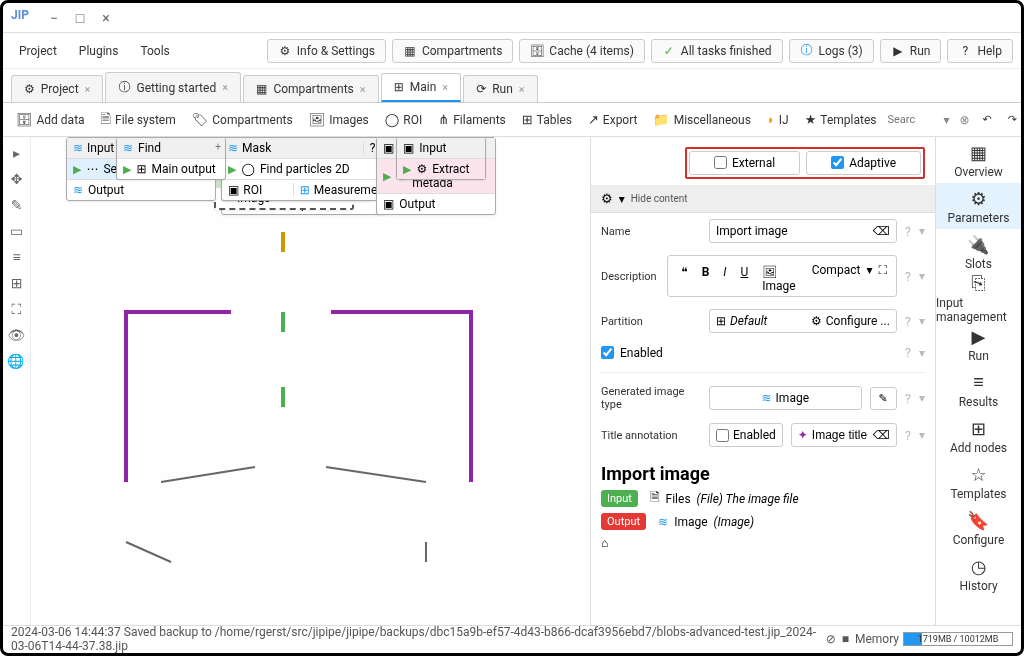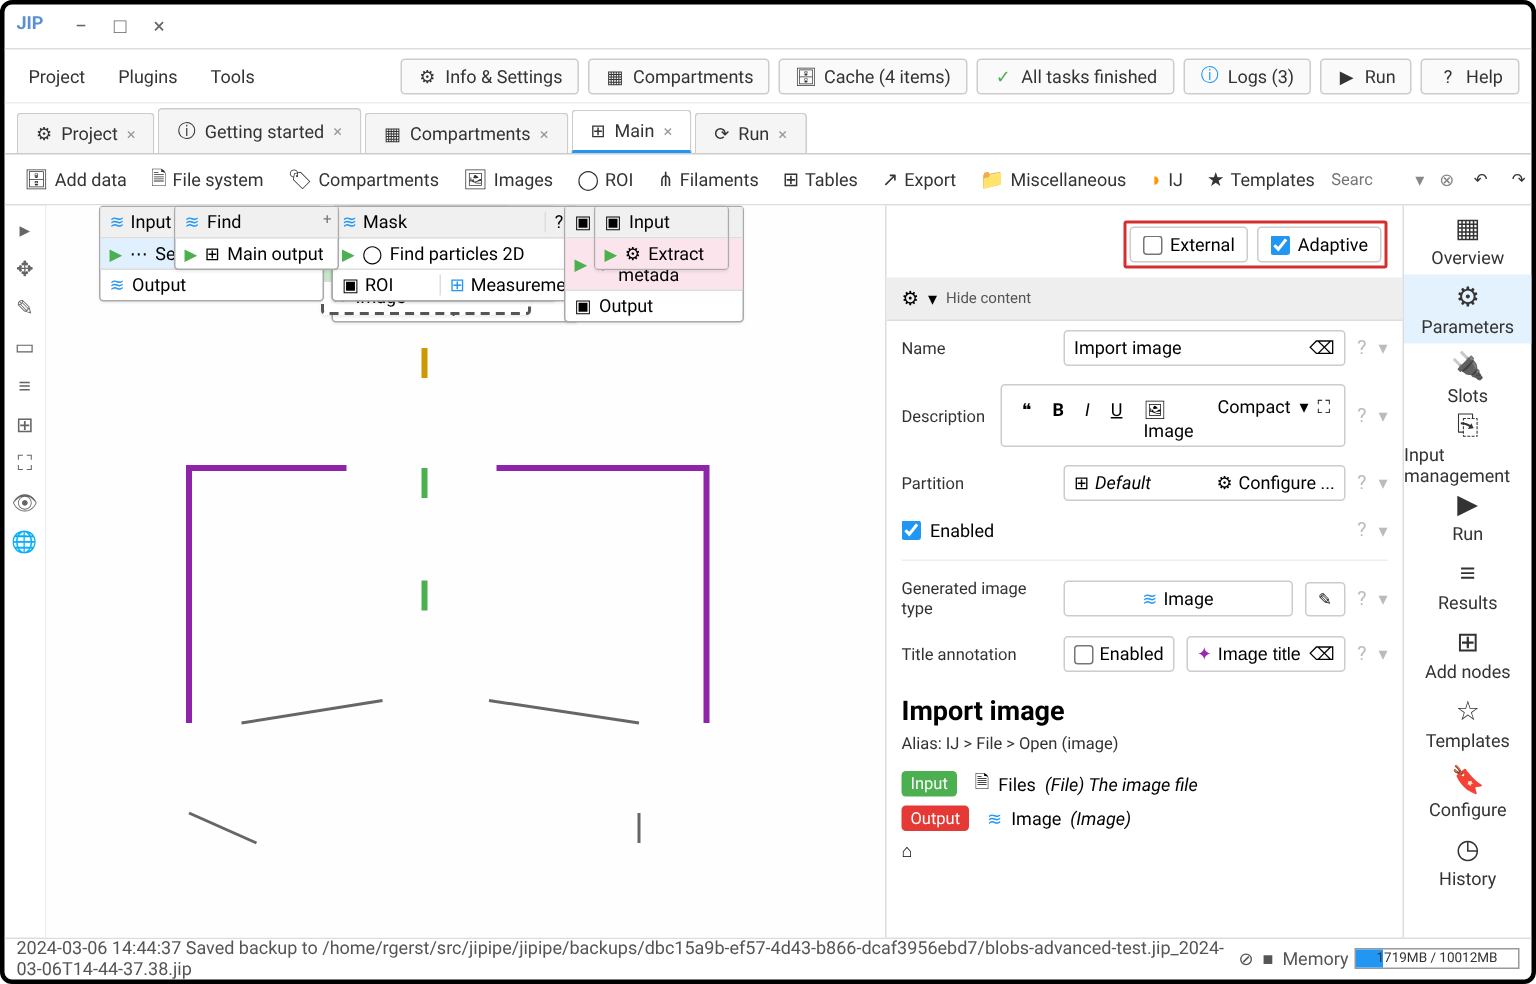--- a/index.html
+++ b/index.html
@@ -32,21 +32,21 @@
 .node .row:last-child{border-bottom:none}
 .node .play{color:#4caf50;font-size:11px}
 .node .hdr{background:#f0f0f0}
 .node.purple .mid{background:#d8c8e8}
 .node.green .mid{background:#c8e6c9}
 .node.sel{border:2px dashed #555}
 .plus{position:absolute;right:4px;top:3px;color:#777;font-size:10px}
 .rightpanel{width:431px;border-left:1px solid #ddd;display:flex}
 .props{flex:1;display:flex;flex-direction:column;overflow:hidden}
 .props .toprow{display:flex;justify-content:flex-end;padding:10px 10px 6px;gap:6px}
-.chkbox{display:flex;align-items:center;gap:5px;border:1px solid #ccc;padding:4px 8px;border-radius:3px;font-size:11px}
+.chkbox{display:flex;align-items:flex-start;gap:5px;border:1px solid #ccc;padding:4px 24px;border-radius:3px;font-size:11px}
 .chkbox input{accent-color:#2196f3}
 .redhl{border:2px solid #d32f2f;padding:2px;border-radius:2px}
 .section{background:#eee;padding:6px 10px;display:flex;align-items:center;gap:6px;border-bottom:1px solid #ddd}
 .section .gear{font-size:13px}
 .section .stitle{font-weight:bold;flex:1}
 .section .hc{font-size:10px;color:#555}
 .proplist{padding:6px 10px;display:flex;flex-direction:column;gap:12px}
 .prow{display:flex;align-items:center;gap:8px}
 .prow .plabel{width:100px;color:#333;font-size:11px}
 .prow .pfield{flex:1;border:1px solid #ccc;border-radius:3px;padding:4px 6px;display:flex;align-items:center;gap:4px;font-size:11px}
@@ -464,21 +464,20 @@
               <span style="color:#9c27b0">✦</span>
               <span style="flex:1;font-family:Liberation Sans, sans-serif">Image title</span>
               <span>⌫</span>
             </span>
           <span class="help">?</span>
             <span class="ddots">▾</span>
         </div>
       </div>
       <div class="docs">
         <h2>Import image</h2>
-        <div class="alias">Alias: IJ &gt; File &gt; Open (image)</div>
         <div class="ioline">
             <span class="iobadge in">Input</span>
             <span>🗎</span>
             <span>Files</span>
             <i>(File) The image file</i>
           </div>
         <div class="ioline">
             <span class="iobadge out">Output</span>
             <span class="icblue">≋</span>
             <span>Image</span>

